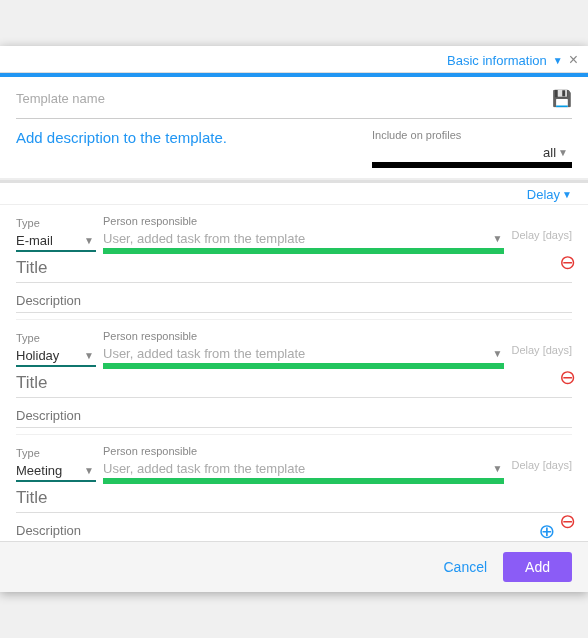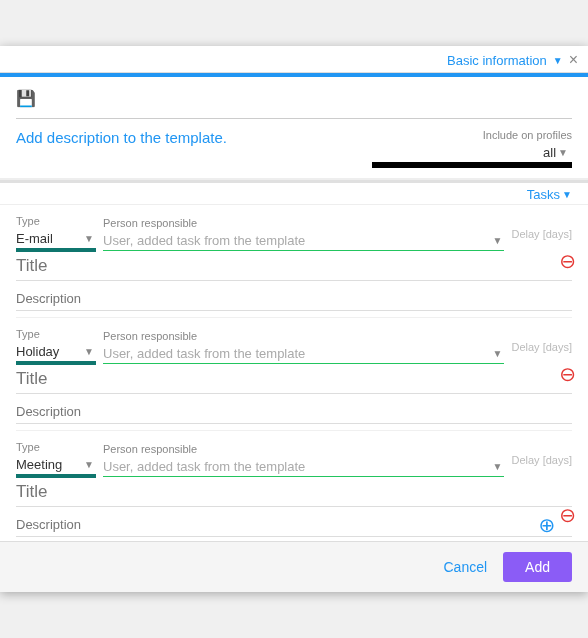--- a/index.html
+++ b/index.html
@@ -94,21 +94,20 @@
     }
     .include-profiles-group {
       display: flex;
       flex-direction: column;
       min-width: 200px;
     }
     .include-profiles-label {
       font-size: 11px;
       color: #888;
       margin-bottom: 2px;
-      text-align: right;
     }
     .profiles-select {
       display: flex;
       align-items: center;
       justify-content: flex-end;
       border-bottom: 6px solid #000000;
       padding: 2px 4px;
       cursor: pointer;
       min-width: 200px;
     }
@@ -155,34 +154,34 @@
       flex-direction: column;
     }
     .field-label {
       font-size: 11px;
       color: #888;
       margin-bottom: 2px;
     }
     .type-select {
       display: flex;
       align-items: center;
-      border-bottom: 4px solid #0f766e;
+      border-bottom: 2px solid #0f766e;
       min-width: 80px;
       cursor: pointer;
       padding: 2px 2px 2px 0;
     }
     .type-value {
       font-size: 13px;
       color: #333;
       flex: 1;
     }
     .person-select {
       display: flex;
       align-items: center;
-      border-bottom: 1px solid #22c55e;
+      border-bottom: 6px solid #22c55e;
       flex: 1;
       cursor: pointer;
       padding: 2px 2px 2px 0;
     }
     .person-value {
       font-size: 13px;
       color: #aaa;
       flex: 1;
     }
     .delay-label {
@@ -287,40 +286,41 @@
     </div>
   </div>
 
   <div class="progress-bar">
     <div class="progress-fill"></div>
   </div>
 
   <div class="basic-info-section">
 
     <div class="template-name-row">
+      <span class="template-name-label">Template name</span>
       <span class="save-icon">💾</span>
     </div>
     <div class="template-name-underline"></div>
 
     <div class="row-two">
       <a class="add-description-link">Add description to the template.</a>
       <div class="include-profiles-group">
         <span class="include-profiles-label">Include on profiles</span>
         <div class="profiles-select">
           <span class="profiles-value">all</span>
           <span class="select-arrow">▼</span>
         </div>
       </div>
     </div>
   </div>
 
   <div class="tasks-divider"></div>
 
   <div class="tasks-header-bar">
-    <span class="tasks-label">Tasks</span>
+    <span class="tasks-label">Delay</span>
     <span class="tasks-chevron">▼</span>
   </div>
 
   <div class="tasks-list" id="tasks-container">
   <div class="task-item">
       <div class="task-row-top">
         <div class="field-group">
           <span class="field-label">Type</span>
           <div class="type-select">
             <span class="type-value">E-mail</span>

